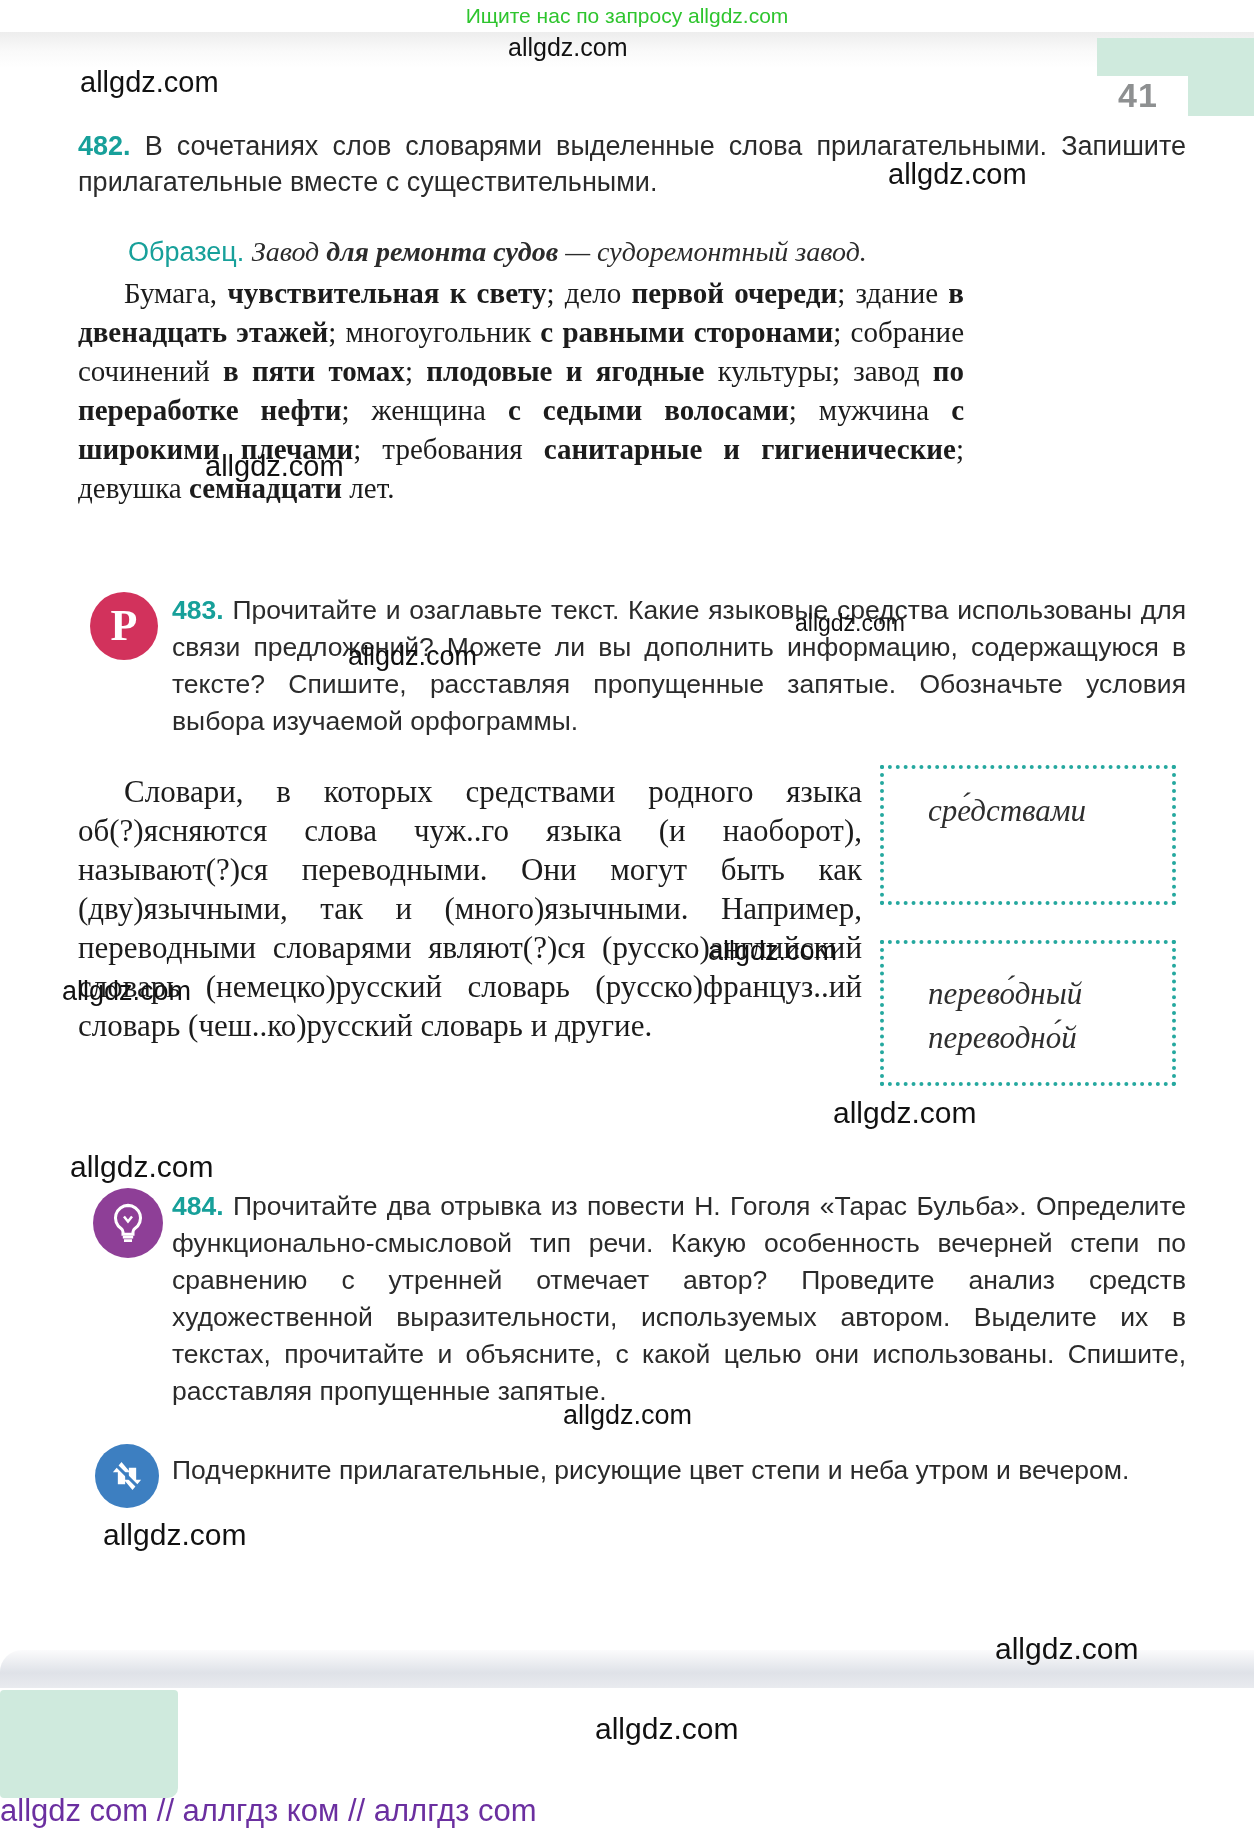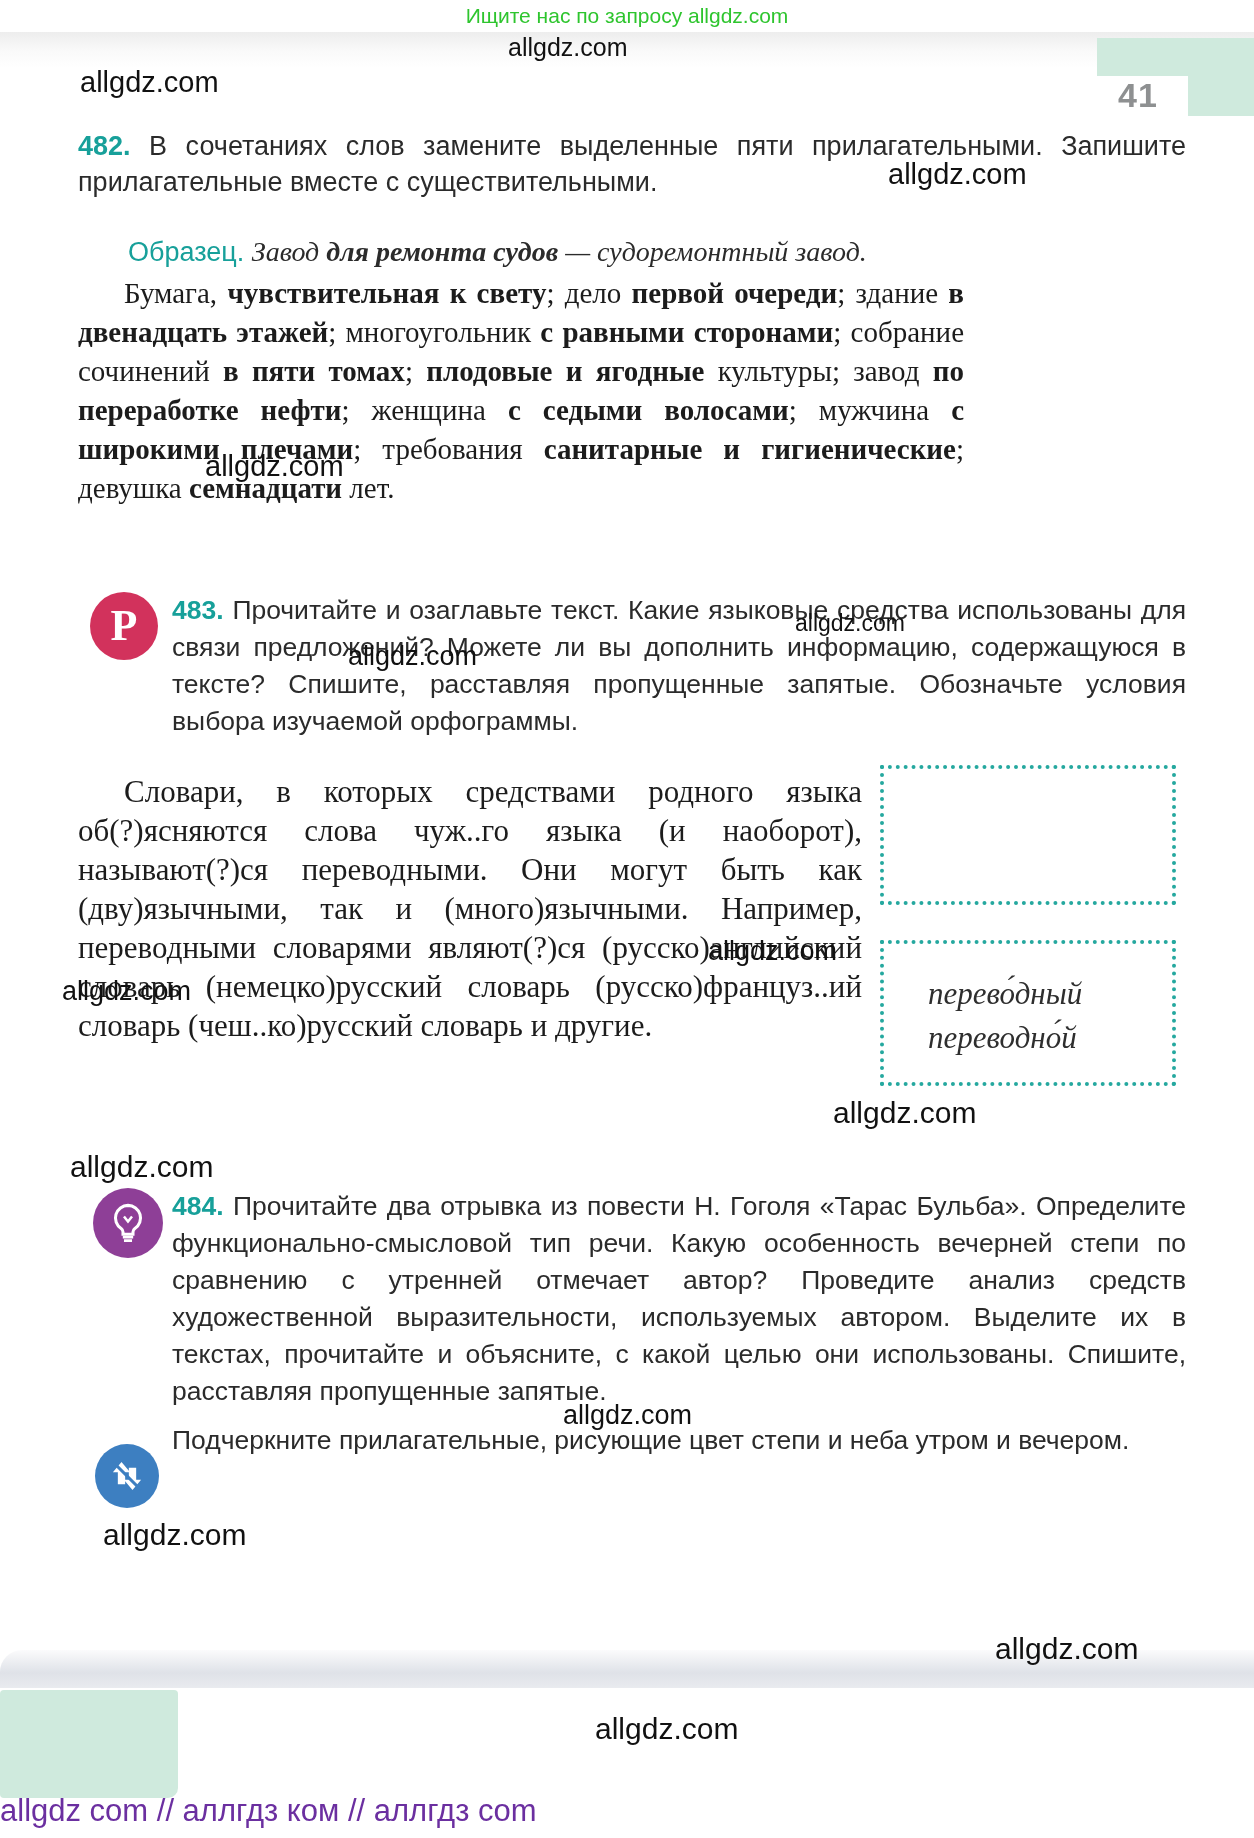--- a/index.html
+++ b/index.html
@@ -63,21 +63,21 @@
 
 <div class="abs banner">Ищите нас по запросу allgdz.com</div>
 <div class="abs top-edge"></div>
 
 <div class="abs mint" style="left:1097px;top:38px;width:157px;height:38px;"></div>
 <div class="abs mint" style="left:1188px;top:76px;width:66px;height:40px;"></div>
 <div class="abs pageno" style="left:1118px;top:76px;text-align:center;">41</div>
 
 <div class="abs instr" style="left:78px;top:128px;width:1108px;">
   <span class="num-teal">482.</span>
-  <span>В сочетаниях слов замените выделенные пяти прилагательными. Запишите прилагательные вместе с существительными.</span>
+  <span>В сочетаниях слов словарями выделенные слова прилагательными. Запишите прилагательные вместе с существительными.</span>
 </div>
 
 <div class="abs sample" style="left:128px;top:236px;">
   <span class="num-teal" style="font-weight:normal;">Образец.</span>
   <span class="serif"><span class="italic">Завод </span><span class="bold italic">для ремонта судов</span><span class="italic"> — </span><span class="italic">судоремонтный завод.</span></span>
 </div>
 
 <div class="abs body-serif b482" style="left:78px;top:274px;"><span>Бумага, </span><span class="bold">чувствительная к свету</span><span>; дело </span><span class="bold">первой очереди</span><span>; здание </span><span class="bold">в двенадцать этажей</span><span>; многоугольник </span><span class="bold">с равными сторонами</span><span>; собрание сочинений </span><span class="bold">в пяти томах</span><span>; </span><span class="bold">плодовые и ягодные</span><span> культуры; завод </span><span class="bold">по переработке нефти</span><span>; женщина </span><span class="bold">с седыми волосами</span><span>; мужчина </span><span class="bold">с широкими плечами</span><span>; требования </span><span class="bold">санитарные и гигиенические</span><span>; девушка </span><span class="bold">семнадцати</span><span> лет.</span></div>
 
 <div class="abs circle icon-red" style="left:90px;top:592px;width:68px;height:68px;">
@@ -85,20 +85,21 @@
 </div>
 
 <div class="abs instr-sm" style="left:172px;top:592px;width:1014px;">
   <span class="num-teal">483.</span>
   <span>Прочитайте и озаглавьте текст. Какие языковые средства использованы для связи предложений? Можете ли вы дополнить информацию, содержащуюся в тексте? Спишите, расставляя пропущенные запятые. Обозначьте условия выбора изучаемой орфограммы.</span>
 </div>
 
 <div class="abs body-serif b483" style="left:78px;top:772px;">Словари, в которых средствами родного языка об(?)ясняются слова чуж..го языка (и наоборот), называют(?)ся переводными. Они могут быть как (дву)язычными, так и (много)язычными. Например, переводными словарями являют(?)ся (русско)английский словарь (немецко)русский словарь (русско)француз..ий словарь (чеш..ко)русский словарь и другие.</div>
 
 <div class="abs hint-box" style="left:880px;top:765px;width:296px;height:140px;">
+  <div>сре́дствами</div>
 </div>
 <div class="abs hint-box" style="left:880px;top:940px;width:296px;height:146px;padding-top:28px;">
   <div>перево́дный</div>
   <div>переводно́й</div>
 </div>
 
 <div class="abs circle icon-purple" style="left:93px;top:1188px;width:70px;height:70px;">
   <svg width="46" height="46" viewBox="0 0 24 24">
     <path d="M12 2.8a6.6 6.6 0 0 0-3.6 12.1c.55.42 1 1.05 1 1.75v1.25h5.2v-1.25c0-.7.45-1.33 1-1.75A6.6 6.6 0 0 0 12 2.8z" fill="none" stroke="#ffffff" stroke-width="1.6"></path>
     <path d="M9.3 19.4h5.4 M9.9 21.2h4.2" stroke="#ffffff" stroke-width="1.5"></path>
@@ -112,21 +113,21 @@
 </div>
 
 <div class="abs circle icon-blue" style="left:95px;top:1444px;width:64px;height:64px;">
   <svg width="44" height="44" viewBox="0 0 24 24">
     <polygon points="7,16.5 7,10 4.3,10 9,4.3 13.7,10 11,10 11,16.5" fill="#ffffff"></polygon>
     <polygon points="13,7.5 13,14 10.3,14 15,19.7 19.7,14 17,14 17,7.5" fill="#ffffff"></polygon>
     <line x1="4.5" y1="4.5" x2="19.5" y2="19.5" stroke="#3d7fc1" stroke-width="1.7"></line>
   </svg>
 </div>
 
-<div class="abs instr-sm" style="left:172px;top:1420px;width:1014px;line-height:41px;">Подчеркните прилагательные, рисующие цвет степи и неба утром и вечером.</div>
+<div class="abs instr-sm" style="left:172px;top:1450px;width:1014px;line-height:41px;">Подчеркните прилагательные, рисующие цвет степи и неба утром и вечером.</div>
 
 <div class="abs bottom-band"></div>
 <div class="abs mint mint-block"></div>
 <div class="abs footer">allgdz com  //  аллгдз ком  //  аллгдз com</div>
 
 <div id="wm-layer">
     <div class="wm" style="left: 508px; top: 33px; font-size: 25px;">allgdz.com</div>
     <div class="wm" style="left: 80px; top: 66px; font-size: 29px;">allgdz.com</div>
     <div class="wm" style="left: 888px; top: 158px; font-size: 29px;">allgdz.com</div>
     <div class="wm" style="left: 205px; top: 450px; font-size: 29px;">allgdz.com</div>

